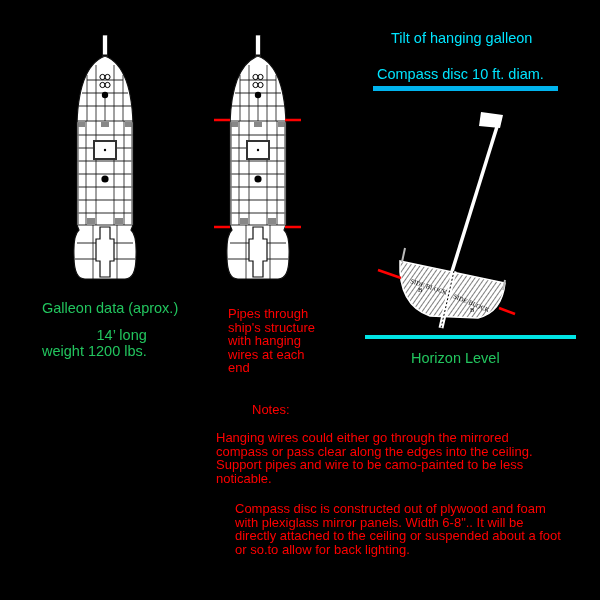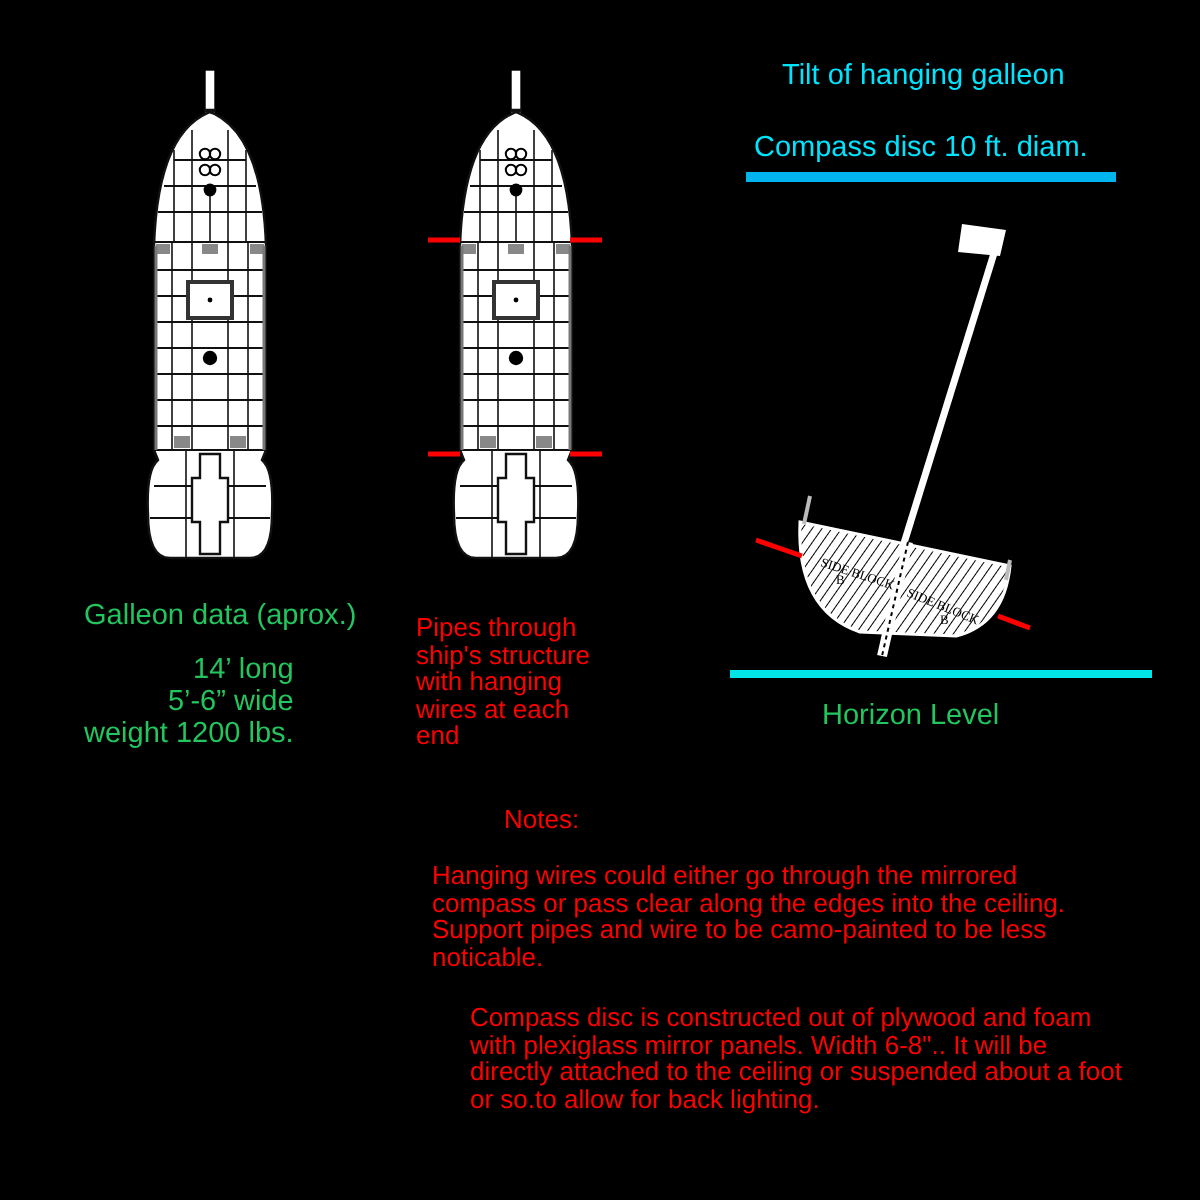--- a/index.html
+++ b/index.html
@@ -124,25 +124,24 @@
   <rect x="365" y="335" width="211" height="4" fill="#00e5e5"></rect>
 </svg>
 
 <div class="abs cyan txt14" style="left:391px; top:30px;">Tilt of hanging galleon</div>
 <div class="abs cyan txt14" style="left:377px; top:66px;">Compass disc 10 ft. diam.</div>
 <div class="abs white txt14" style="left:411px; top:350px;">Horizon Level</div>
 
 <div class="abs white txt14" style="left:42px; top:300px;">Galleon data (aprox.)</div>
 <div class="abs white txt14" style="left:42px; top:327px;">
   <div>14’ long</div>
-  <div>5’-6” wide</div>
   <div>weight 1200 lbs.</div>
 </div>
 
-<p class="abs red txt13 para" style="left:208px; top:307px;">Pipes through
+<p class="abs red txt13 para" style="left:228px; top:307px;">Pipes through
 ship's structure
 with hanging
 wires at each
 end</p>
 
 <div class="abs red txt13" style="left:216px; top:403px;">Notes:</div>
 <p class="abs red txt13 para" style="left:216px; top:431px; width:380px;">Hanging wires could either go through the mirrored
 compass or pass clear along the edges into the ceiling.
 Support pipes and wire to be camo-painted to be less
 noticable.</p>

